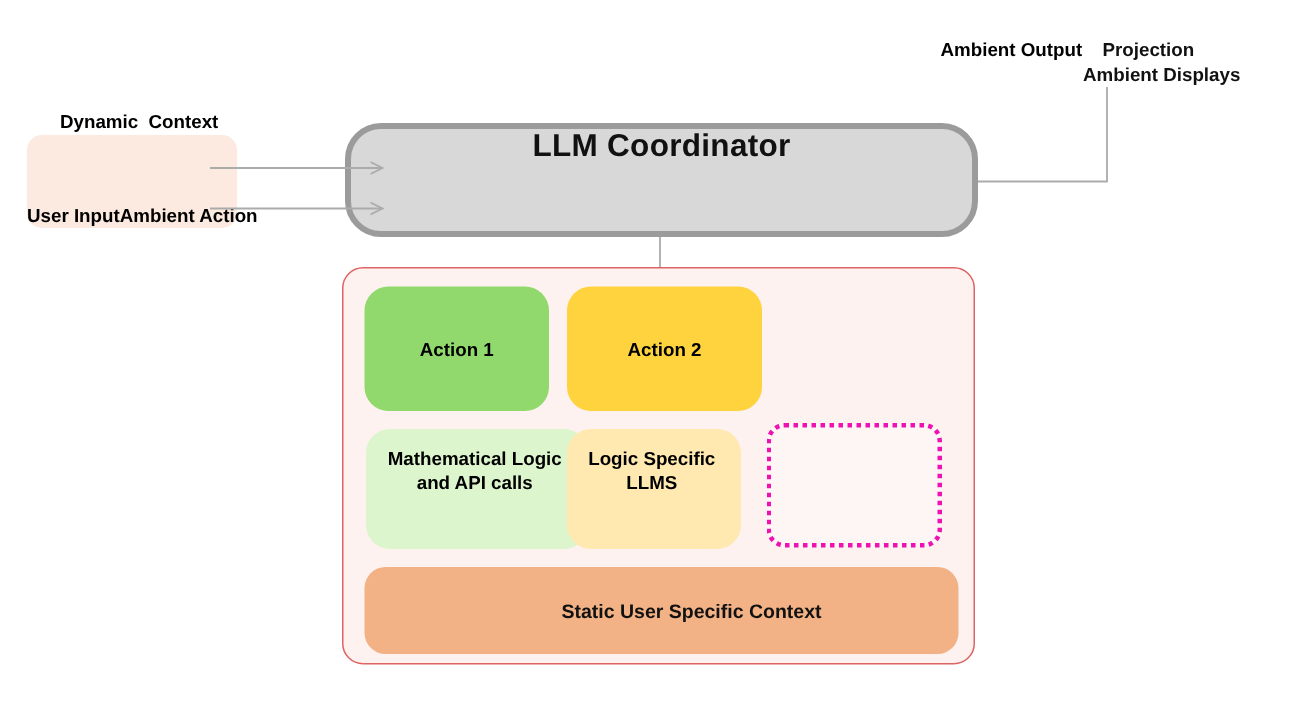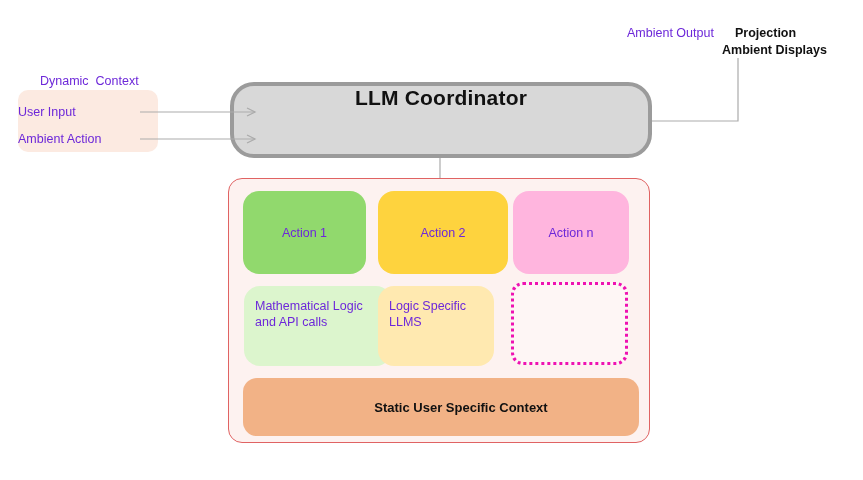--- a/index.html
+++ b/index.html
@@ -17,35 +17,36 @@
   }
   .connectors {
     position: absolute;
     left: 0; top: 0;
     width: 863px; height: 480px;
     pointer-events: none;
     z-index: 5;
   }
   .label-sm {
     font-size: 12.5px;
-    font-weight: normal;
-    color: #6d28d9;
+    font-weight: bold;
+    color: #000000;
   }
   .dyn-label {
     position: absolute;
     left: 40px; top: 74px;
     white-space: pre;
   }
   .input-box {
     position: absolute;
     left: 18px; top: 90px;
     width: 140px; height: 62px;
     border-radius: 10px;
     display: flex;
-    flex-direction: column;
+    flex-direction: row;
+    align-items: flex-end;
     padding: 14px 25px 0 0;
     row-gap: 11px;
   }
   .input-item { line-height: 16px; white-space: nowrap; }
   .coordinator {
     position: absolute;
     left: 230px; top: 82px;
     width: 422px; height: 76px;
     background: #d8d8d8;
     border: 4px solid #9b9b9b;
@@ -136,30 +137,27 @@
   </div>
 
   <div class="coordinator" style="background: rgb(216, 216, 216); border-color: rgb(155, 155, 155);">
     <span class="coordinator-title">LLM Coordinator</span>
   </div>
 
   <div class="label-sm out-label">Ambient Output</div>
   <div class="out-item out-item-1">Projection</div>
   <div class="out-item out-item-2">Ambient Displays</div>
 
-  <div class="container" style="background: rgb(253, 242, 240); border-color: rgb(224, 99, 99);">
+  <div class="container" style="background: rgb(253, 242, 240); border-color: rgb(224, 99, 99); text-align: center;">
 
     <div class="block action-block a1" style="background: rgb(145, 217, 109);">
       <span class="label-sm">Action 1</span>
     </div>
     <div class="block action-block a2" style="background: rgb(254, 211, 62);">
       <span class="label-sm">Action 2</span>
-    </div>
-    <div class="block action-block a3" style="background: rgb(255, 181, 222);">
-      <span class="label-sm">Action n</span>
     </div>
 
     <div class="block module-block m1 label-sm" style="background: rgb(220, 245, 205);">Mathematical Logic and API calls</div>
     <div class="block module-block m2 label-sm" style="background: rgb(255, 233, 176);">Logic Specific LLMS</div>
     <div class="dotted-block" style="border-color: rgb(238, 18, 178);"></div>
 
     <div class="block static-block" style="background: rgb(242, 178, 134);">
       <span class="static-label">Static User Specific Context</span>
     </div>
 

